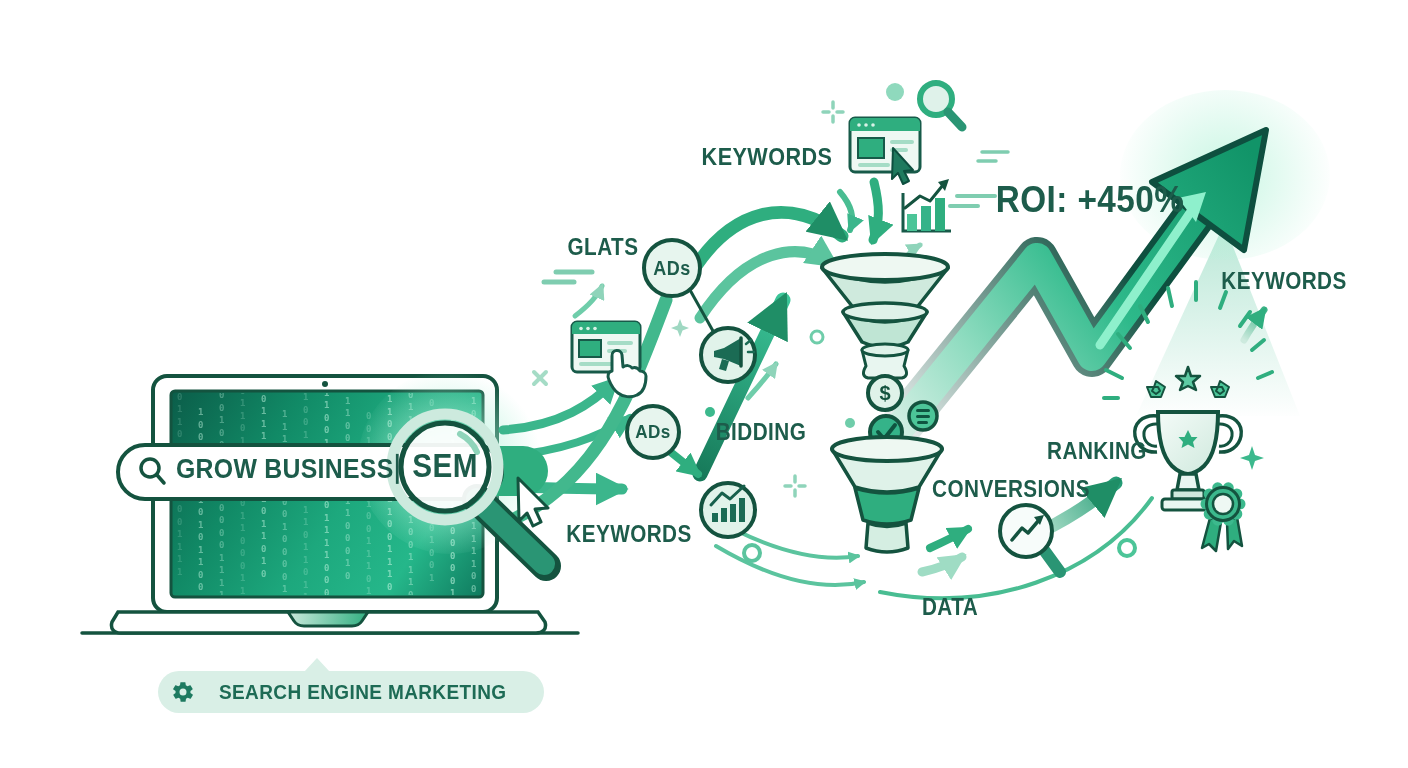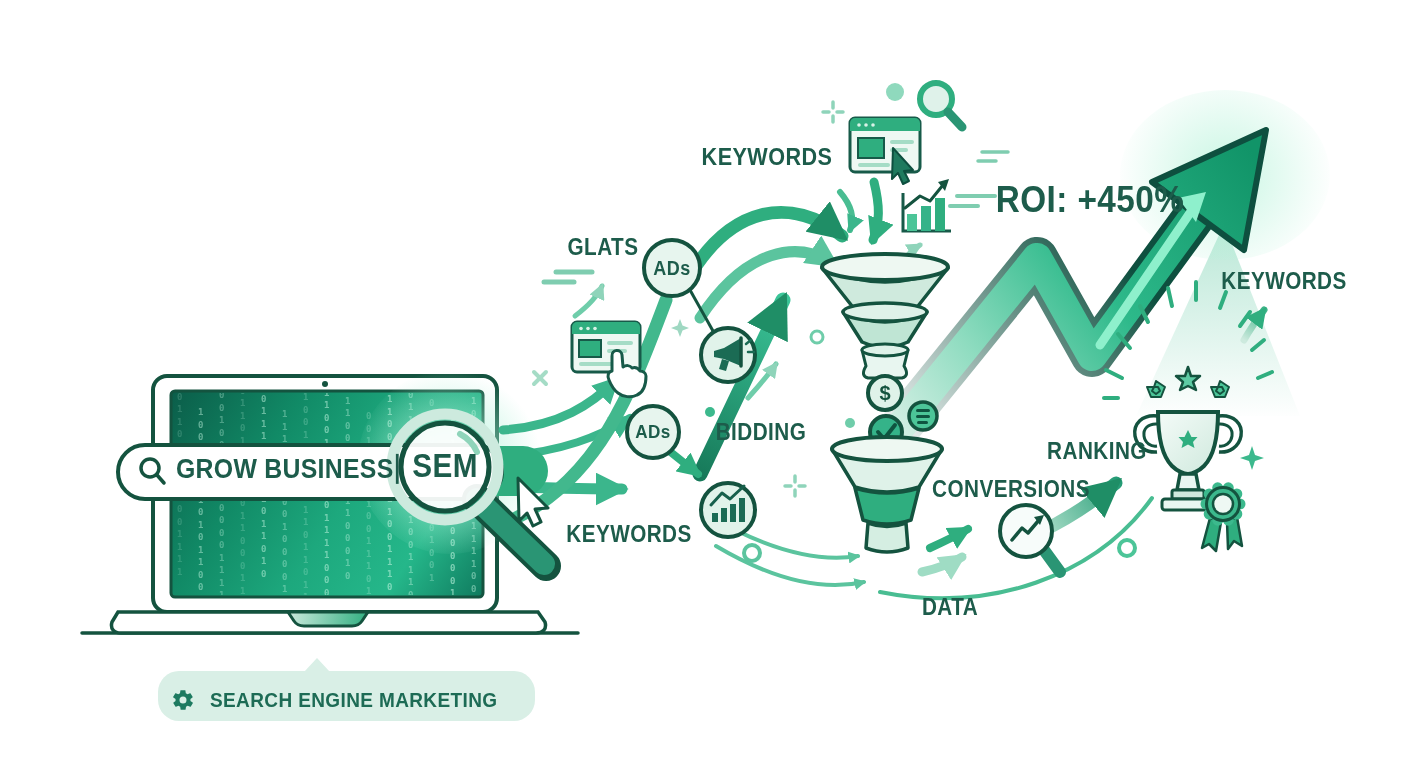--- a/index.html
+++ b/index.html
@@ -5,21 +5,21 @@
   html,body{margin:0;padding:0;background:#ffffff;}
   #stage{position:relative;width:1408px;height:768px;overflow:hidden;background:#ffffff;
          font-family:"Liberation Sans",sans-serif;}
   #scene{position:absolute;left:0;top:0;width:1408px;height:768px;}
   .lbl{position:absolute;color:#1d5c4b;font-weight:bold;white-space:nowrap;
        transform:translate(-50%,-50%) scaleX(.9);letter-spacing:.5px;z-index:5;}
   .query{position:absolute;color:#1d5c4b;font-weight:bold;white-space:nowrap;
        transform:translate(0,-52%) scaleX(.92);transform-origin:left center;letter-spacing:.3px;z-index:6;}
   .caret{display:inline-block;width:3px;height:30px;background:#1d5c4b;margin-left:3px;vertical-align:-6px;}
   .caption{position:absolute;left:158px;top:671px;height:42px;background:#d9efe6;border-radius:21px;
-       display:flex;align-items:center;gap:15px;padding:8px 22px 0 13px;z-index:5;}
+       display:flex;align-items:center;gap:24px;padding:0 22px 0 13px;z-index:5;}
   .caption:before{content:"";position:absolute;left:146px;top:-13px;
        border-left:13px solid transparent;border-right:13px solid transparent;
        border-bottom:14px solid #d9efe6;}
   .caption-text{color:#1d6b55;font-weight:bold;font-size:20px;letter-spacing:.4px;
        transform:scaleX(.95);transform-origin:left center;white-space:nowrap;}
   .mcol{position:absolute;white-space:pre;font-family:"DejaVu Sans Mono",monospace;
        font-size:9px;line-height:12.5px;color:#c2f5e0;font-weight:bold;}
 </style>
 </head>
 <body>

